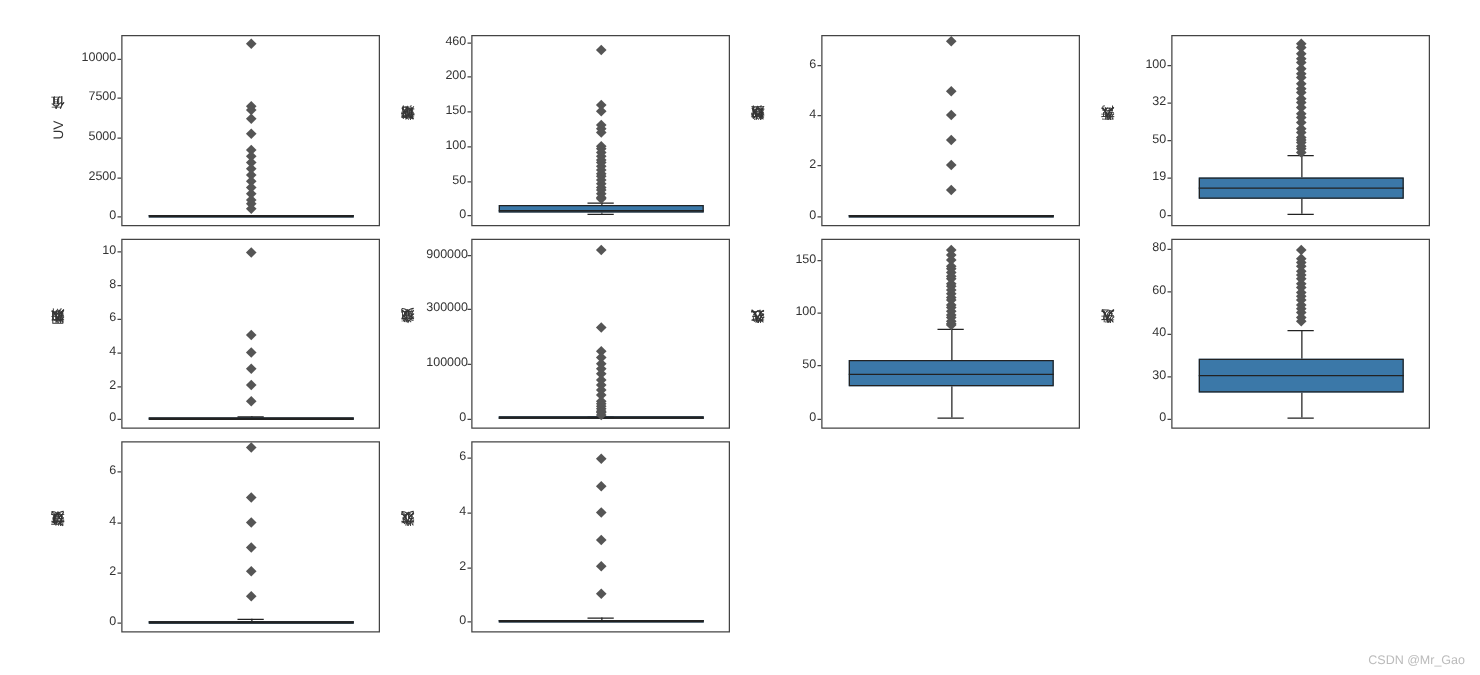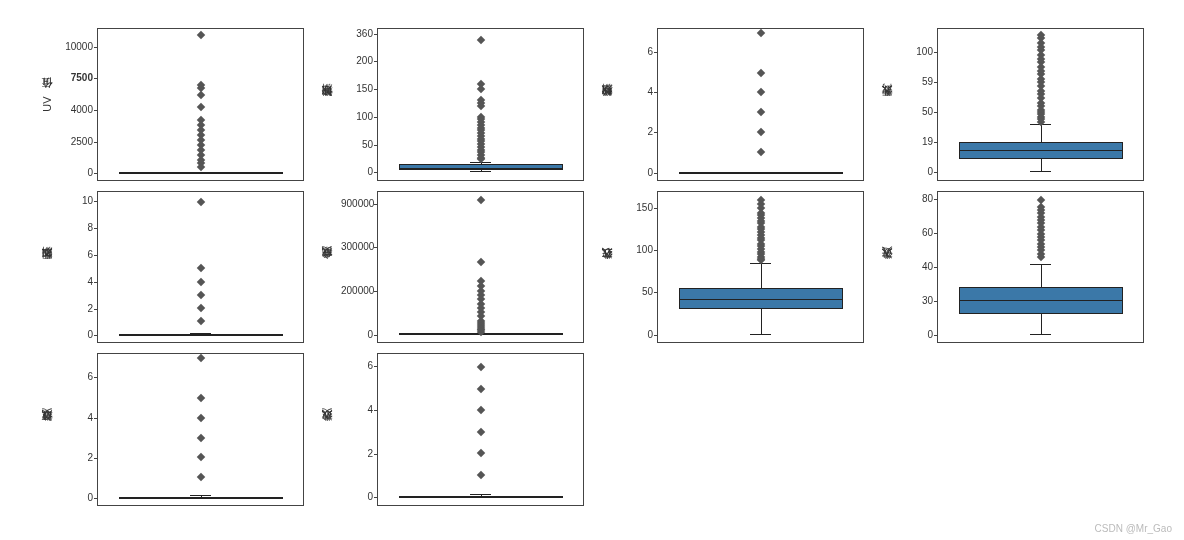--- a/index.html
+++ b/index.html
@@ -21,22 +21,22 @@
 </head>
 <body>
 
 <div class="grid">
     <div class="cell">
       <div class="ylabel">UV价值</div>
       <div class="plot">
         <div class="ticks">
           <div class="tick" style="top: 95.0413%;">0</div>
           <div class="tick" style="top: 74.3802%;">2500</div>
-          <div class="tick" style="top: 53.719%;">4000</div>
-          <div class="tick" style="top: 33.0579%; font-weight: bold;">7500</div>
+          <div class="tick" style="top: 53.719%;">5000</div>
+          <div class="tick" style="top: 33.0579%;">7500</div>
           <div class="tick" style="top: 12.3967%;">10000</div>
         </div>
         <div class="panel">
           <div class="whiskline" style="left: 50%; top: 94.6281%; height: 0.247934%;"></div>
           <div class="whiskline" style="left: 50%; top: 95.0413%; height: 0%;"></div>
           <div class="cap" style="left: 45%; right: 45%; top: 94.6281%;"></div>
           <div class="cap" style="left: 45%; right: 45%; top: 95.0413%;"></div>
           <div class="box" style="left: 10%; right: 10%; top: 94.876%; height: 0.8%;"></div>
           <div class="median" style="left: 10%; right: 10%; top: 95.0413%;"></div>
           <div class="outlier" style="left: 50%; top: 4.13223%;"></div>
@@ -60,21 +60,21 @@
     </div>
     <div class="cell">
       <div class="ylabel">新增评论数</div>
       <div class="plot">
         <div class="ticks">
           <div class="tick" style="top: 94.5455%;">0</div>
           <div class="tick" style="top: 76.3636%;">50</div>
           <div class="tick" style="top: 58.1818%;">100</div>
           <div class="tick" style="top: 40%;">150</div>
           <div class="tick" style="top: 21.8182%;">200</div>
-          <div class="tick" style="top: 3.63636%;">360</div>
+          <div class="tick" style="top: 3.63636%;">460</div>
         </div>
         <div class="panel">
           <div class="whiskline" style="left: 50%; top: 88%; height: 1.45455%;"></div>
           <div class="whiskline" style="left: 50%; top: 93.8182%; height: 0.727273%;"></div>
           <div class="cap" style="left: 45%; right: 45%; top: 88%;"></div>
           <div class="cap" style="left: 45%; right: 45%; top: 94.5455%;"></div>
           <div class="box" style="left: 10%; right: 10%; top: 89.4545%; height: 4.36364%;"></div>
           <div class="median" style="left: 10%; right: 10%; top: 92.3636%;"></div>
           <div class="outlier" style="left: 50%; top: 7.27273%;"></div>
           <div class="outlier" style="left: 50%; top: 36.3636%;"></div>
@@ -127,21 +127,21 @@
         </div>
       </div>
     </div>
     <div class="cell">
       <div class="ylabel">离开人数</div>
       <div class="plot">
         <div class="ticks">
           <div class="tick" style="top: 94.4882%;">0</div>
           <div class="tick" style="top: 74.8031%;">19</div>
           <div class="tick" style="top: 55.1181%;">50</div>
-          <div class="tick" style="top: 35.4331%;">59</div>
+          <div class="tick" style="top: 35.4331%;">32</div>
           <div class="tick" style="top: 15.748%;">100</div>
         </div>
         <div class="panel">
           <div class="whiskline" style="left: 50%; top: 62.9921%; height: 11.811%;"></div>
           <div class="whiskline" style="left: 50%; top: 86.6142%; height: 7.87402%;"></div>
           <div class="cap" style="left: 45%; right: 45%; top: 62.9921%;"></div>
           <div class="cap" style="left: 45%; right: 45%; top: 94.4882%;"></div>
           <div class="box" style="left: 10%; right: 10%; top: 74.8031%; height: 11.811%;"></div>
           <div class="median" style="left: 10%; right: 10%; top: 80.315%;"></div>
           <div class="outlier" style="left: 50%; top: 3.93701%;"></div>
@@ -197,21 +197,21 @@
           <div class="outlier" style="left: 50%; top: 77.193%;"></div>
           <div class="outlier" style="left: 50%; top: 85.9649%;"></div>
         </div>
       </div>
     </div>
     <div class="cell">
       <div class="ylabel">成交金额</div>
       <div class="plot">
         <div class="ticks">
           <div class="tick" style="top: 94.2857%;">0</div>
-          <div class="tick" style="top: 65.7143%;">200000</div>
+          <div class="tick" style="top: 65.7143%;">100000</div>
           <div class="tick" style="top: 37.1429%;">300000</div>
           <div class="tick" style="top: 8.57143%;">900000</div>
         </div>
         <div class="panel">
           <div class="whiskline" style="left: 50%; top: 93.5714%; height: 0.428571%;"></div>
           <div class="whiskline" style="left: 50%; top: 94.2857%; height: 0%;"></div>
           <div class="cap" style="left: 45%; right: 45%; top: 93.5714%;"></div>
           <div class="cap" style="left: 45%; right: 45%; top: 94.2857%;"></div>
           <div class="box" style="left: 10%; right: 10%; top: 94%; height: 0.8%;"></div>
           <div class="median" style="left: 10%; right: 10%; top: 94.2857%;"></div>

